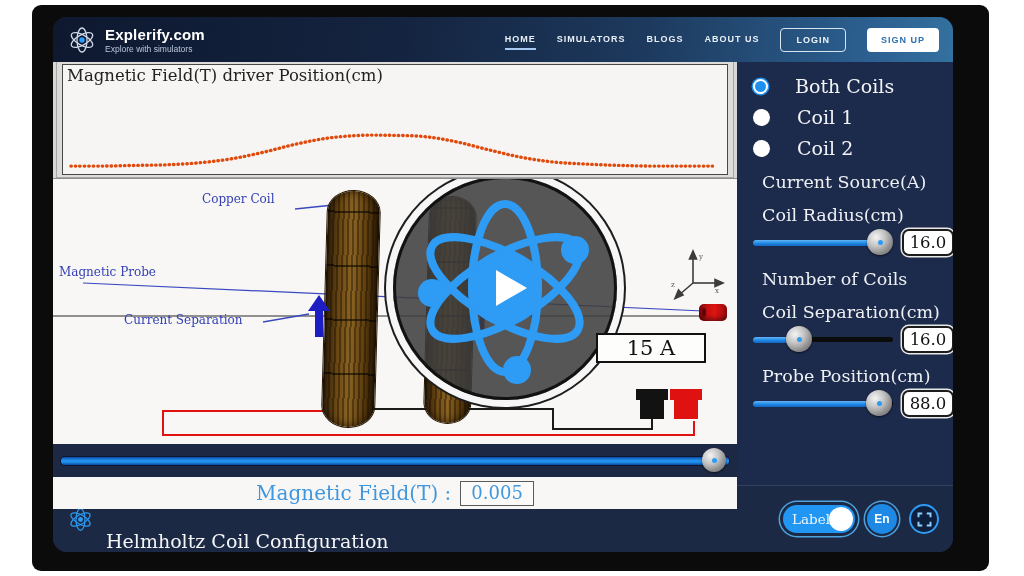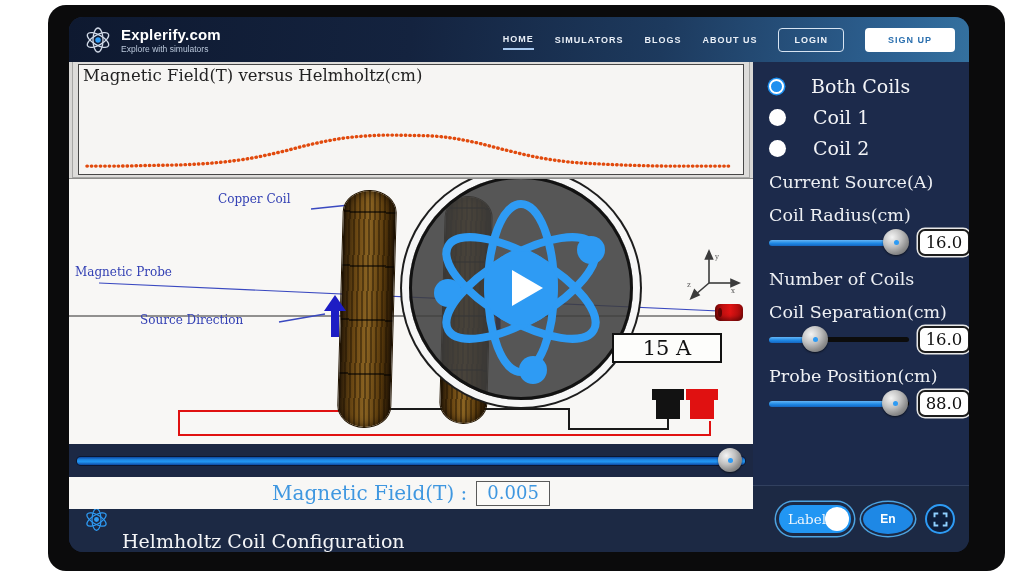--- a/index.html
+++ b/index.html
@@ -1,40 +1,40 @@
 <!DOCTYPE html>
 <html><head>
 <meta charset="utf-8">
 <style>
   * { margin:0; padding:0; box-sizing:border-box; }
   html,body { width:1024px; height:576px; background:#ffffff; overflow:hidden;
               font-family:"Liberation Sans", sans-serif; }
 
   
-  .tablet { position:absolute; left:48px; top:5px; width:957px; height:566px;
-            background:#0b0b0c; border-radius:18px; }
+  .tablet { position:absolute; left:32px; top:5px; width:957px; height:566px;
+            background:#0b0b0c; border-radius:9px; }
   .screen { position:absolute; left:21px; top:12px; width:900px; height:535px;
             border-radius:14px; overflow:hidden; background:#1c2a4b;
             display:flex; flex-direction:column; }
 
   
   .navbar { height:45px; flex:0 0 45px; display:flex; align-items:center; padding:0 14px;
             background:linear-gradient(97deg,#0e1930 0%,#14233f 38%,#1d3a5e 66%,#2d6293 92%,#34719f 100%);
             position:relative; z-index:5; }
   .brand { display:flex; align-items:center; gap:8px; }
   .brand-name { color:#ffffff; font-weight:bold; font-size:15px; letter-spacing:.2px; }
   .brand-tag  { color:#b9c7da; font-size:8.5px; margin-top:1px; }
   .nav-right { margin-left:auto; display:flex; align-items:center; gap:21px; }
   .nav-link { color:#e9eff7; font-size:9px; font-weight:bold; letter-spacing:1px; cursor:pointer;
               padding:4px 0; }
   .nav-link.active { border-bottom:2px solid #a8c9ef; }
   .btn-login { border:1px solid #d7e4f2; border-radius:4px; color:#f0f5fb; font-size:9px;
                font-weight:bold; letter-spacing:1px; padding:6px 15px; background:transparent; }
   .btn-signup { background:#ffffff; border:none; border-radius:4px; color:#2a6fae; font-size:9px;
-                font-weight:bold; letter-spacing:1px; padding:7px 23px; }
+                font-weight:bold; letter-spacing:1px; padding:7px 14px; }
 
   
   .content { flex:1; display:flex; min-height:0; }
   .left-panel { width:684px; flex:0 0 684px; background:#d8d7d5; position:relative; }
   .sidebar { flex:1; background:#1c2a4b; padding:6px 0 0 16px; position:relative; }
 
   
   .chart-outer { position:absolute; left:3px; top:0px; width:678px; height:116px;
                  background:#dddcda; border:1px solid #a7a7a5; border-top:none; padding:2px 5px; }
   .chart-inner { width:100%; height:100%; background:#f6f5f3; border:1px solid #474747; position:relative; }
@@ -96,21 +96,21 @@
   .readout-box { border:1.5px solid #5a5a5a; padding:0px 10px 2px; font-size:18px; color:#3f97e0;
              background:#fbfaf8; }
 
   
   .radio-row { display:flex; align-items:center; gap:27px; margin:7px 0 9px; cursor:pointer; }
   .radio { width:17px; height:17px; border-radius:50%; background:#ffffff; flex:0 0 17px; }
   .radio.selected { width:15px; height:15px; flex-basis:15px; background:#1e90f0;
                     border:2.5px solid #ffffff; box-shadow:0 0 0 1.5px #1e90f0; }
   .radio-label { color:#f2f3f6; font-family:"DejaVu Serif", serif; font-size:19px; }
   .slider-group { margin-top:13px; }
-  .slider-label { color:#eef0f4; font-family:"DejaVu Serif", serif; font-size:17.5px; margin-bottom:3px; }
+  .slider-label { color:#eef0f4; font-family:"DejaVu Serif", serif; font-size:17.5px; margin-bottom:3px;margin-left:9px; }
   .slider-row { display:flex; align-items:center; gap:9px; height:28px; }
   .track-wrap { position:relative; width:140px; height:28px; flex:0 0 140px; cursor:pointer; }
   .track-bg   { position:absolute; left:0; top:12px; width:100%; height:5px; border-radius:3px; background:#0c0c0c; }
   .track-fill { position:absolute; left:0; top:11.5px; height:6px; border-radius:3px;
                 background:linear-gradient(180deg,#64b5f6,#1e88e5 55%,#1565c0); }
   .side-knob { width:26px; height:26px; top:1px; }
   .value-box { min-width:52px; height:27px; background:#ffffff; border:2px solid #1c1c1c; border-radius:7px;
                box-shadow:0 0 0 1.5px #e8e8e8; display:flex; align-items:center; justify-content:center;
                font-family:"DejaVu Serif", serif; font-size:16.5px; color:#111; padding:0 4px; }
 
@@ -118,21 +118,21 @@
   .footer { flex:0 0 43px; background:#1c2944; border-top:1px solid #31405f;
             display:flex; align-items:center; padding:0 14px; gap:12px; }
   .footer-title { color:#f4f5f7; font-family:"DejaVu Serif", serif; font-size:19px;margin-top:44px; }
   .footer-right { margin-left:auto; display:flex; align-items:center; gap:12px; }
   .toggle { position:relative; width:72px; height:28px; border-radius:15px; background:#2196f3;
             box-shadow:0 0 0 3px #1c2944, 0 0 0 4.5px #4da3e0; display:flex; align-items:center;
             padding-left:9px; cursor:pointer; }
   .toggle-text { color:#eef6fd; font-family:"DejaVu Serif", serif; font-size:13.5px; }
   .toggle-knob { position:absolute; right:2px; top:2px; width:24px; height:24px; border-radius:50%;
             background:#ffffff; }
-  .lang-btn { width:50px; height:30px; border-radius:50%; background:#1e88e5; color:#fff;
+  .lang-btn { width:30px; height:30px; border-radius:50%; background:#1e88e5; color:#fff;
             font-weight:bold; font-size:12px; display:flex; align-items:center; justify-content:center;
             box-shadow:0 0 0 2px #1c2944, 0 0 0 3.5px #4da3e0; cursor:pointer; }
   .fs-btn { width:30px; height:30px; border-radius:50%; background:#0e1f3d; border:2px solid #2e9bf4;
             display:flex; align-items:center; justify-content:center; cursor:pointer; }
 </style>
 </head>
 <body>
 
 <div class="tablet">
   <div class="screen">
@@ -146,41 +146,41 @@
             <ellipse cx="30" cy="30" rx="24" ry="10" transform="rotate(150 30 30)"></ellipse>
           </g>
           <circle cx="30" cy="30" r="5.5" fill="#2e9bf4"></circle>
         </svg>
         <div>
           <div class="brand-name">Explerify.com</div>
           <div class="brand-tag">Explore with simulators</div>
         </div>
       </div>
       <nav class="nav-right">
-        <div id="nav-links" style="display:flex;gap:21px;align-items:center;">
+        <div id="nav-links" style="display:flex;gap:21px;">
             <span class="nav-link active">HOME</span>
             <span class="nav-link">SIMULATORS</span>
             <span class="nav-link">BLOGS</span>
             <span class="nav-link">ABOUT US</span>
           </div>
         <button class="btn-login">LOGIN</button>
         <button class="btn-signup">SIGN UP</button>
       </nav>
     </header>
 
     <div class="content">
 
       <div class="left-panel">
 
         <div class="chart-outer">
           <div class="chart-inner">
             <svg id="curve-svg" viewBox="0 0 670 110" preserveAspectRatio="none">
                 <path d="M8,102C13.416666666666668,102 29.666666666666664,102.11231884057972 40.5,102C51.333333333333336,101.88768115942028 62.166666666666664,101.55072463768116 73,101.32608695652173C83.83333333333333,101.10144927536231 94.66666666666667,101.10144927536233 105.5,100.65217391304348C116.33333333333333,100.20289855072464 127.16666666666667,99.64130434782608 138,98.63043478260869C148.83333333333334,97.6195652173913 159.66666666666666,96.38405797101449 170.5,94.58695652173913C181.33333333333334,92.78985507246377 192.16666666666669,90.31884057971016 203,87.84782608695653C213.83333333333331,85.3768115942029 224.66666666666663,82.11956521739131 235.49999999999997,79.76086956521739C246.33333333333331,77.40217391304347 257.1666666666667,75.15579710144928 268,73.69565217391305C278.8333333333333,72.23550724637681 289.6666666666667,71.44927536231884 300.5,71C311.3333333333333,70.55072463768116 322.16666666666663,70.77536231884058 333,71C343.83333333333337,71.22463768115942 354.66666666666674,71.22463768115944 365.50000000000006,72.34782608695653C376.33333333333337,73.47101449275362 387.1666666666667,75.4927536231884 398,77.73913043478261C408.8333333333333,79.98550724637681 419.6666666666667,83.2427536231884 430.5,85.82608695652173C441.3333333333333,88.40942028985506 452.16666666666663,91.21739130434783 462.99999999999994,93.23913043478261C473.83333333333326,95.26086956521739 484.66666666666663,96.83333333333334 495.5,97.95652173913044C506.33333333333337,99.07971014492753 517.1666666666666,99.41666666666667 528,99.97826086956522C538.8333333333334,100.53985507246377 549.6666666666666,100.98913043478261 560.5,101.32608695652173C571.3333333333334,101.66304347826086 582.1666666666666,101.88768115942028 593,102C603.8333333333334,102.11231884057972 614.6666666666666,102 625.5,102C636.3333333333334,102 652.5833333333334,102 658,102" fill="none" stroke="#e14a0d" stroke-width="3.4" stroke-linecap="round" stroke-dasharray="0.5 4"></path>
               </svg>
-            <div class="chart-title">Magnetic Field(T) versus Helmholtz(cm)</div>
+            <div class="chart-title">Magnetic Field(T) driver Position(cm)</div>
           </div>
         </div>
 
         <div class="sim">
 
           <svg class="wires" width="684" height="266">
 
             <line x1="0" y1="137" x2="652" y2="137" stroke="#2b2b2b" stroke-width="1.2"></line>
 
             <line x1="30" y1="104" x2="650" y2="132" stroke="#3a49c0" stroke-width="1.2"></line>
@@ -235,21 +235,21 @@
                   <polygon points="4,53.5 12,50 7.5,45"></polygon>
               </g>
             </svg>
             <span class="ax" style="left:28px; top:8px;">y</span>
             <span class="ax" style="left:44px; top:42px;">x</span>
             <span class="ax" style="left:0px;  top:36px;">z</span>
           </div>
 
           <div class="sim-label" style="left:149px; top:13px;">Copper Coil</div>
           <div class="sim-label" style="left:6px; top:86px;">Magnetic Probe</div>
-          <div class="sim-label" style="left:71px; top:134px;">Source Direction</div>
+          <div class="sim-label" style="left:71px; top:134px;">Current Separation</div>
         </div>
 
         <div class="bigbar">
           <div class="bigtrack"></div>
           <div class="knob bigknob" id="big-knob" style="left: calc(97% - 14px);"></div>
         </div>
 
         <div class="readout">
           <span>Magnetic Field(T) :</span>
           <span class="readout-box">0.005</span>

